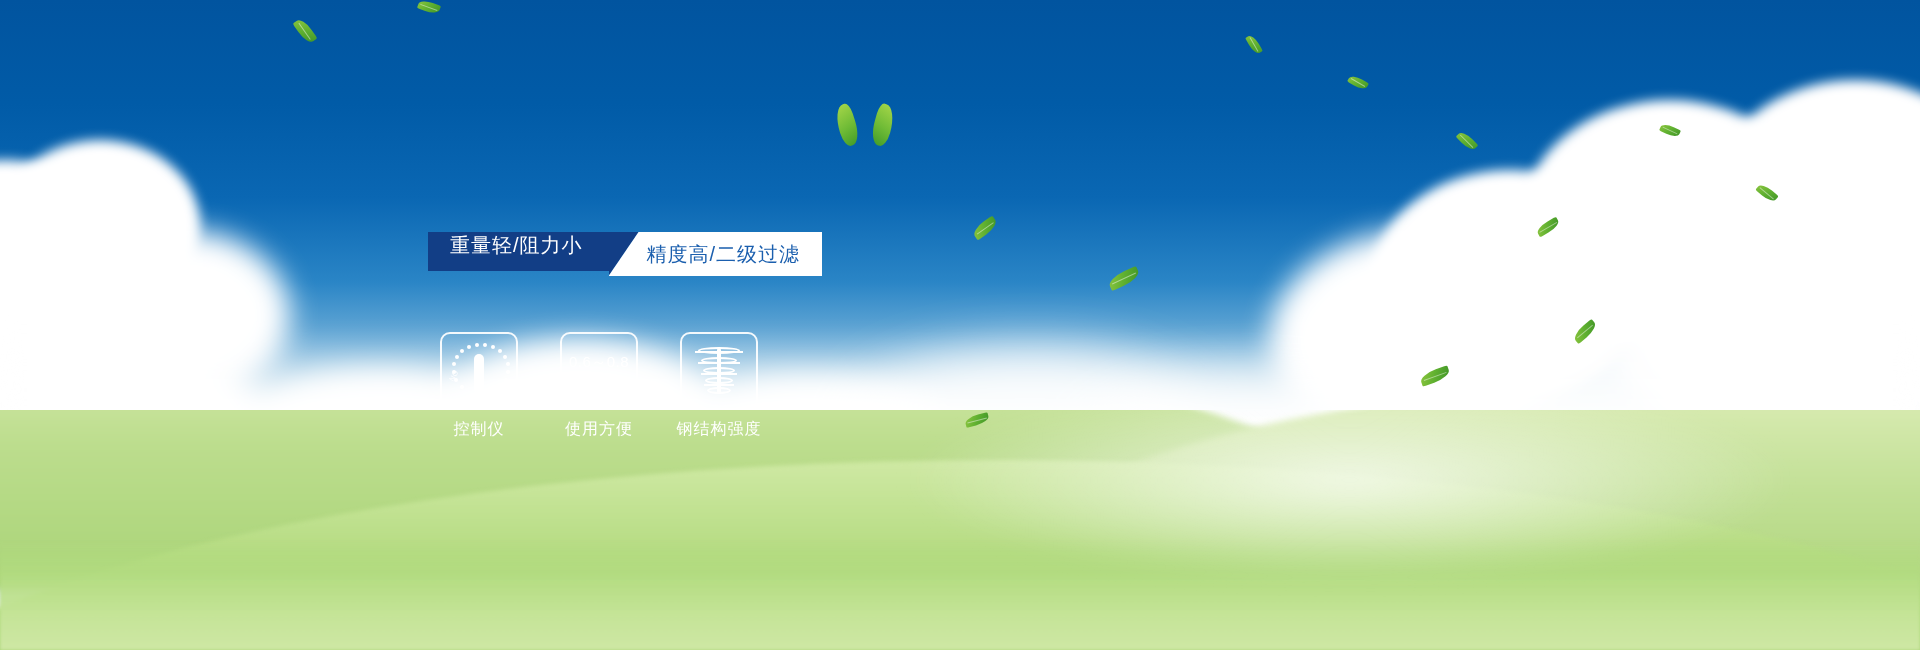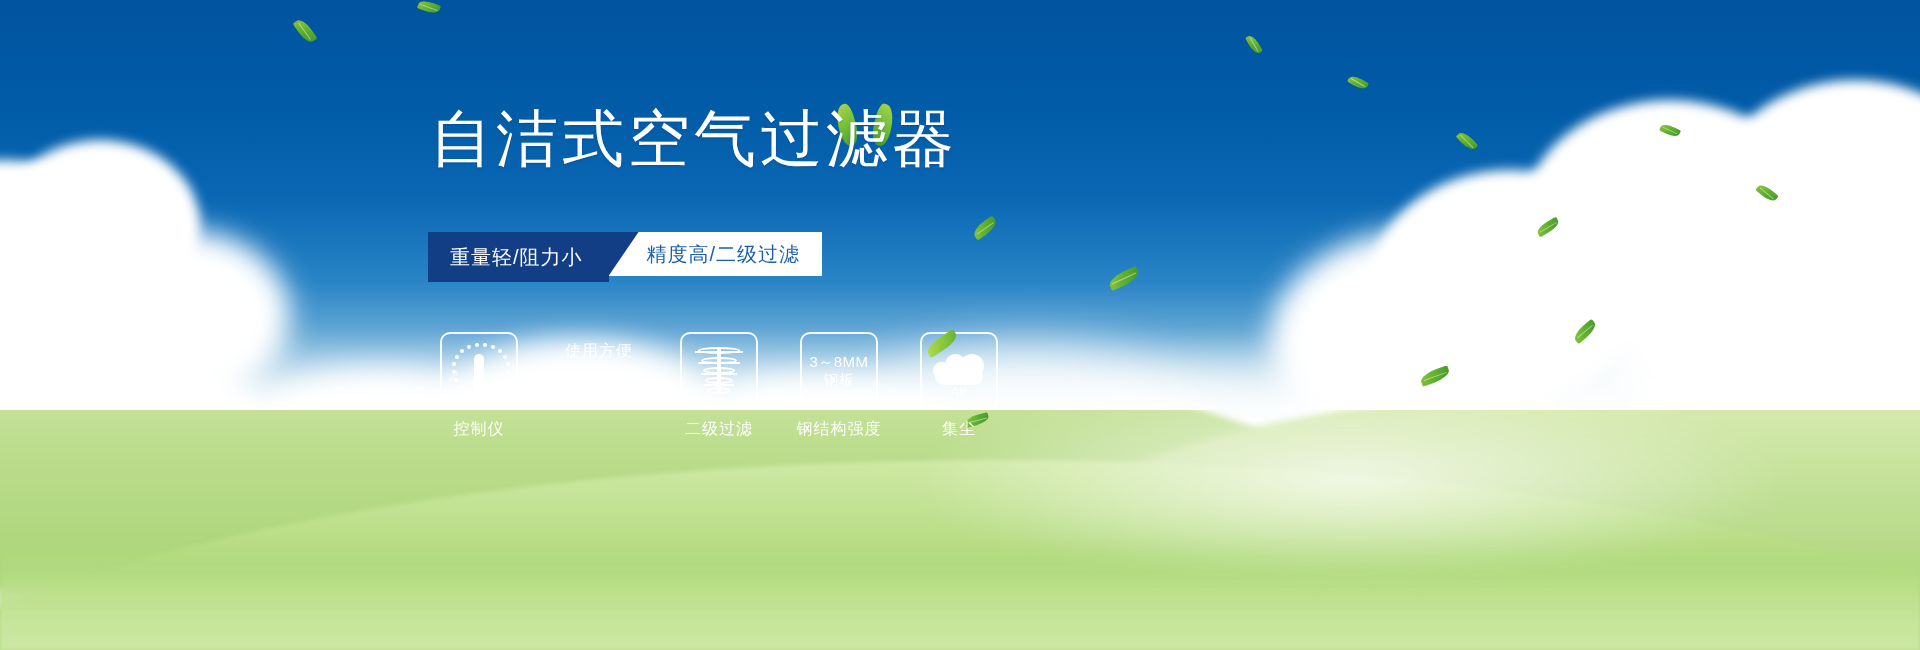--- a/index.html
+++ b/index.html
@@ -56,21 +56,21 @@
 
   
   .content{ position:absolute; left:430px; top:108px; width:680px; }
 
   .title{ font-size:62px; line-height:1; color:#ffffff; letter-spacing:4px;
           font-weight:400; white-space:nowrap;
           text-shadow:0 1px 2px rgba(0,40,90,.25); }
 
   .tagrow{ position:absolute; left:428px; top:232px; height:44px; display:flex; }
   .tag-a{ background:#123e86; color:#fff; font-size:20px; letter-spacing:1px;
-          display:flex; align-items:center; padding:0 26px 0 22px; height:50px; }
+          display:flex; align-items:flex-start; padding:0 26px 0 22px; height:39px; }
   .tag-wedge{ width:30px; height:44px; background:#123e86;
               clip-path:polygon(0 0,100% 0,0 100%); }
   .tag-b{ background:#ffffff; color:#1b5fae; font-size:20px; letter-spacing:1px;
           display:flex; align-items:center; padding:0 22px 0 8px; height:44px;
           margin-left:-30px; clip-path:polygon(30px 0,100% 0,100% 100%,0 100%); padding-left:38px; }
 
   
   .features{ position:absolute; left:440px; top:332px; display:flex; gap:42px; }
   .feat{ width:78px; display:flex; flex-direction:column; align-items:center; }
   .feat-box{ width:78px; height:78px; border:2px solid rgba(255,255,255,.92);
@@ -161,23 +161,20 @@
   <div class="leaf" style="left:1456px; top:136px; transform:rotate(45deg); width:22px;height:10px;"></div>
   <div class="leaf" style="left:1536px; top:222px; transform:rotate(-30deg); width:24px;height:10px;"></div>
   <div class="leaf" style="left:1572px; top:326px; transform:rotate(-40deg); width:26px;height:11px;"></div>
   <div class="leaf" style="left:1660px; top:126px; transform:rotate(25deg); width:20px;height:9px;"></div>
   <div class="leaf" style="left:1756px; top:188px; transform:rotate(40deg); width:22px;height:10px;"></div>
   <div class="leaf" style="left:965px;  top:415px; transform:rotate(-15deg); width:24px;height:10px;"></div>
 
   <div class="sprout" style="left:838px; top:104px; transform:rotate(-18deg);"></div>
   <div class="sprout" style="left:874px; top:104px; transform:rotate(16deg) scaleX(-1);"></div>
 
-  <div class="content">
-    <div class="title">自洁式空气过滤器</div>
-  </div>
 
   <div class="tagrow">
     <div class="tag-a">
       <span>重量轻/阻力小</span>
     </div>
     <div class="tag-wedge"></div>
     <div class="tag-b">
       <span>精度高/二级过滤</span>
     </div>
   </div>
@@ -205,60 +202,44 @@
           <div class="dot" style="left:51px; top:45px;"></div>
           <div class="dot" style="left:12px; top:45px;"></div>
           <div class="lbl no">NO</div>
           <div class="lbl off">OFF</div>
         </div>
       </div>
       <div class="feat-cap">控制仪</div>
     </div>
 
     <div class="feat">
+      <div class="feat-box">
+        <div class="feat-text">
+          <div>0.6～0.8</div>
+          <div>MPA</div>
+        </div>
+      </div>
       <div class="feat-cap">使用方便</div>
     </div>
 
     <div class="feat">
       <div class="feat-box">
         <div class="coil">
           <div class="stem"></div>
           <div class="ring" style="top:2px;  width:42px;"></div>
           <div class="ring" style="top:12px; width:36px;"></div>
           <div class="ring" style="top:22px; width:32px;"></div>
           <div class="ring" style="top:32px; width:28px;"></div>
           <div class="ring" style="top:42px; width:24px;"></div>
           <div class="bar" style="top:6px;  width:48px;"></div>
           <div class="bar" style="top:17px; width:42px;"></div>
           <div class="bar" style="top:28px; width:36px;"></div>
           <div class="bar" style="top:39px; width:30px;"></div>
         </div>
       </div>
-      <div class="feat-cap">二级过滤</div>
-    </div>
-
-    <div class="feat">
-      <div class="feat-box">
-        <div class="feat-text">
-          <div>3～8MM</div>
-          <div>钢板</div>
-        </div>
-      </div>
       <div class="feat-cap">钢结构强度</div>
     </div>
 
-    <div class="feat">
-      <div class="feat-box">
-        <div class="airicon">
-          <div class="swoosh"></div>
-          <div class="puff" style="left:4px;  bottom:18px; width:17px; height:17px;"></div>
-          <div class="puff" style="left:16px; bottom:22px; width:21px; height:21px;"></div>
-          <div class="puff" style="left:31px; bottom:19px; width:24px; height:24px;"></div>
-          <div class="base"></div>
-          <div class="air">Air</div>
-        </div>
-      </div>
-      <div class="feat-cap">集尘</div>
-    </div>
+
 
   </div>
 
 </div>
 
 </body></html>

